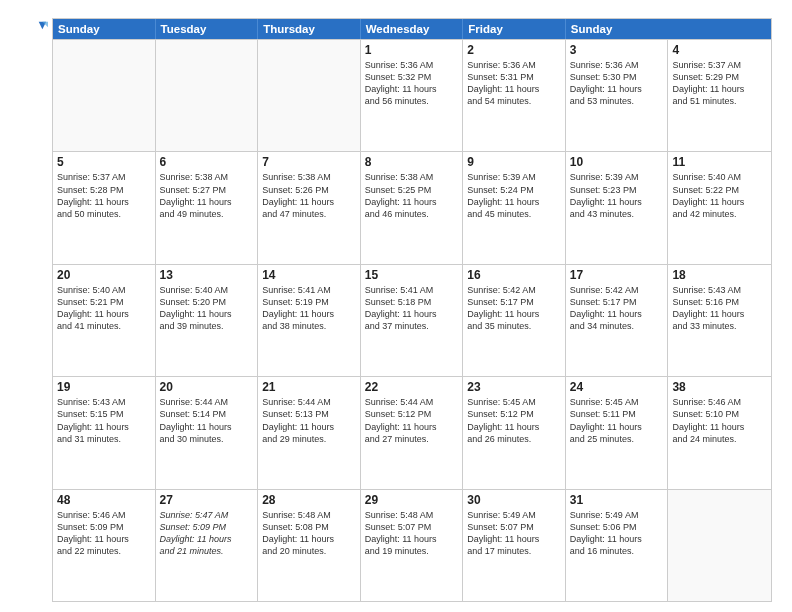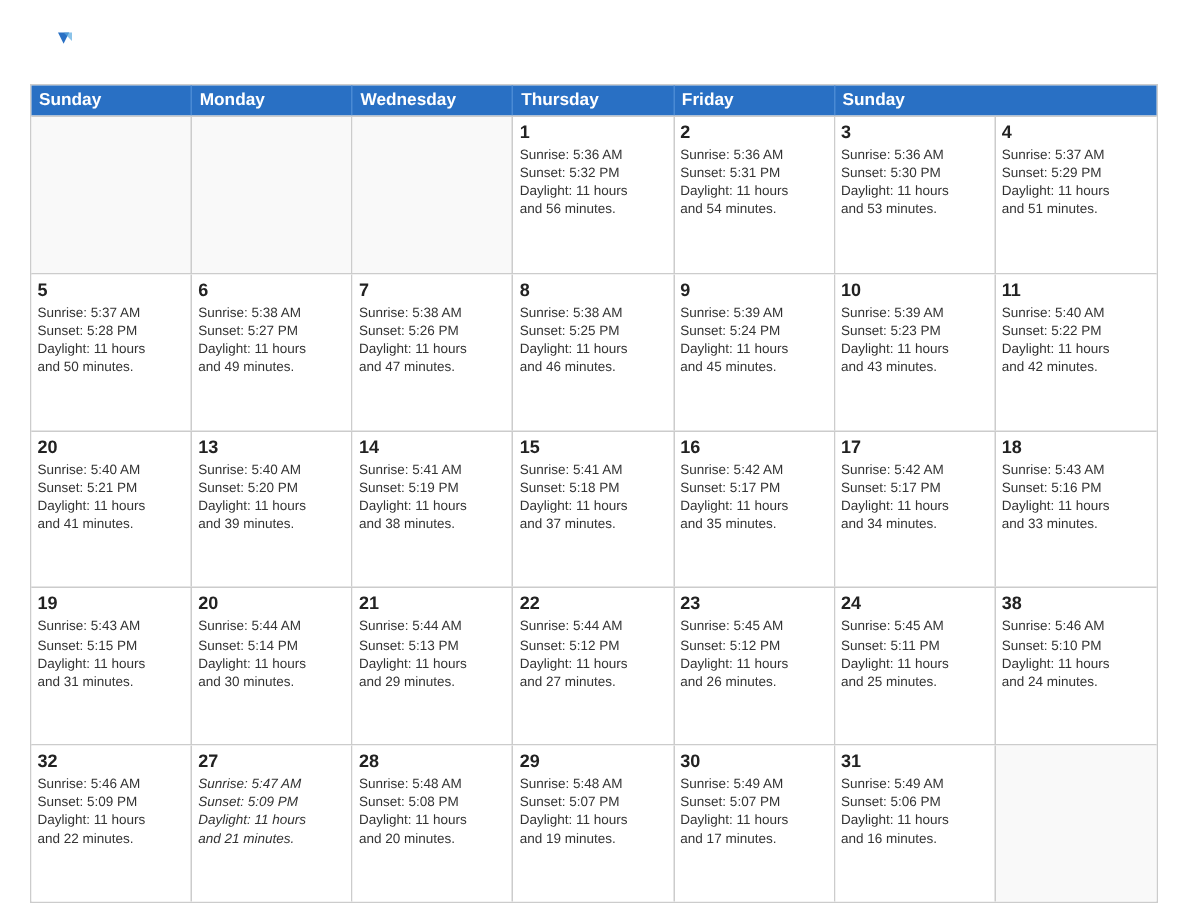--- a/index.html
+++ b/index.html
@@ -8,21 +8,20 @@
       height: 612px;
       font-family: Arial, sans-serif;
       background: #fff;
       overflow: hidden;
     }
     .page {
       width: 792px;
       height: 612px;
       padding: 18px 20px 10px 20px;
       display: flex;
-      flex-direction: column;
     }
     .header {
       display: flex;
       justify-content: space-between;
       align-items: flex-start;
       margin-bottom: 10px;
     }
     .logo {
       display: flex;
       align-items: center;
@@ -123,23 +122,23 @@
     </div>
     <div class="title-block">
       <div class="month-title"></div>
       <div class="location-title"></div>
     </div>
   </div>
 
   <div class="calendar">
     <div class="cal-header-row">
     <div class="cal-header-cell">Sunday</div>
-        <div class="cal-header-cell">Monday</div>
+        <div class="cal-header-cell">Tuesday</div>
+        <div class="cal-header-cell">Thursday</div>
         <div class="cal-header-cell">Wednesday</div>
-        <div class="cal-header-cell">Thursday</div>
         <div class="cal-header-cell">Friday</div>
         <div class="cal-header-cell">Sunday</div>
       </div>
     <div class="cal-body">
     <div class="cal-week">
           <div class="cal-cell empty"></div>
           <div class="cal-cell empty"></div>
           <div class="cal-cell empty"></div>
           <div class="cal-cell">
             <div class="day-number">1</div>
@@ -318,21 +317,21 @@
           <div class="cal-cell">
             <div class="day-number">38</div>
             <div class="day-info" style="white-space: pre-line;">Sunrise: 5:46 AM
 Sunset: 5:10 PM
 Daylight: 11 hours
 and 24 minutes.</div>
           </div>
         </div>
         <div class="cal-week">
           <div class="cal-cell">
-            <div class="day-number">32</div>
+            <div class="day-number">48</div>
             <div class="day-info" style="white-space: pre-line;">Sunrise: 5:46 AM
 Sunset: 5:09 PM
 Daylight: 11 hours
 and 22 minutes.</div>
           </div>
           <div class="cal-cell">
             <div class="day-number">27</div>
             <div class="day-info" style="white-space: pre-line; font-style: italic;">Sunrise: 5:47 AM
 Sunset: 5:09 PM
 Daylight: 11 hours

